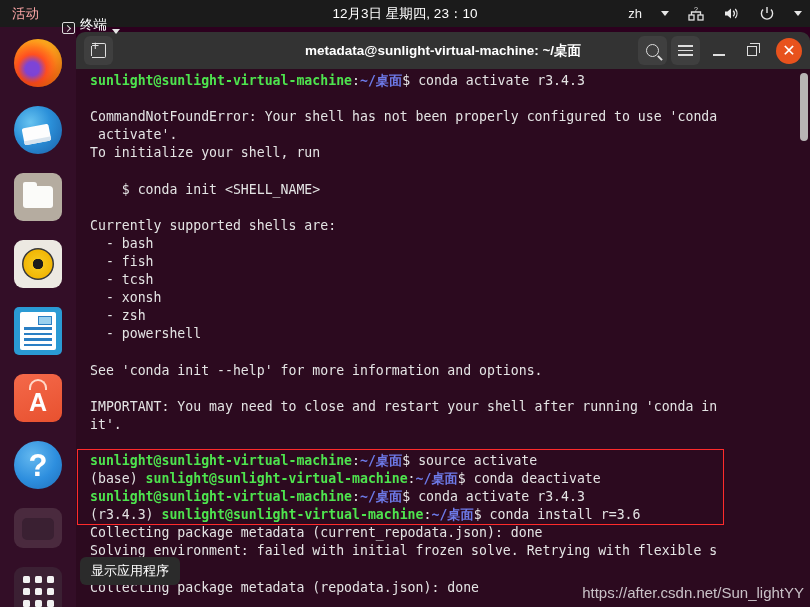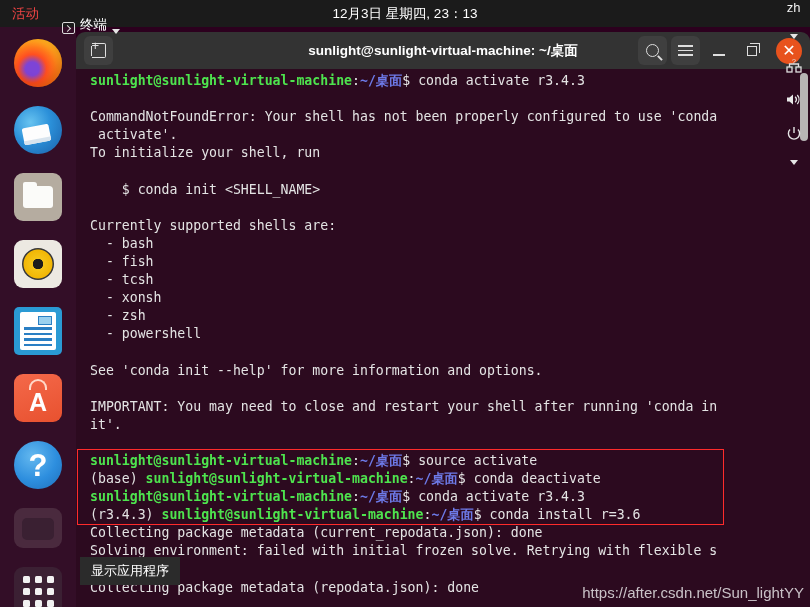--- a/index.html
+++ b/index.html
@@ -29,21 +29,21 @@
   }
   #topbar .tb-left {
     display: flex;
     align-items: center;
     height: 27px;
   }
   .tb-activities {
     padding: 0 9px 0 12px;
     line-height: 27px;
     font-size: 13.5px;
-    color: #ef4444;
+    color: #fca5a5;
     text-align: center;
   }
   .tb-appmenu {
     display: flex;
     align-items: flex-end;
     gap: 5px;
     padding: 0 8px 0 14px;
     height: 41px;
   }
   .term-mini-icon {
@@ -77,21 +77,20 @@
     font-size: 13.5px;
     pointer-events: none;
   }
   #topbar .tb-right {
     position: absolute;
     right: 8px; top: 0;
     height: 27px;
     display: flex;
     align-items: center;
     gap: 19px;
-    flex-direction: column;
   }
   .tb-lang { font-size: 13px; color: #f0f0f0; }
   .tb-icon { display: flex; align-items: center; }
 
   
   #dock {
     position: absolute;
     left: 0; top: 27px;
     width: 76px; height: 580px;
     background: rgba(52,15,40,0.92);
@@ -436,21 +435,21 @@
   }
 
   
   #tooltip {
     position: absolute;
     left: 80px; top: 557px;
     background: #2b2b2b;
     color: #ffffff;
     font-size: 13px;
     padding: 5px 11px;
-    border-radius: 0;
+    border-radius: 6px;
     z-index: 50;
     font-family: "Liberation Sans", sans-serif;
   }
 
   
   #watermark {
     position: absolute;
     right: 6px; bottom: 6px;
     color: #d7d2d6;
     font-size: 15px;
@@ -464,21 +463,21 @@
 
 <div id="topbar">
   <div class="tb-left">
     <div class="tb-activities">活动</div>
     <div class="tb-appmenu">
       <span class="term-mini-icon"></span>
       <span class="tb-appname">终端</span>
       <span class="caret-down"></span>
     </div>
   </div>
-  <div class="tb-center">12月3日 星期四, 23：13</div>
+  <div class="tb-center">12月3日 星期四, 23：10</div>
   <div class="tb-right">
     <span class="tb-lang">zh</span>
     <span class="caret-down"></span>
     <span class="tb-icon">
       <svg width="16" height="15" viewBox="0 0 16 15">
         <rect x="1" y="9" width="5" height="5" fill="none" stroke="#e0e0e0" stroke-width="1.3"></rect>
         <rect x="10" y="9" width="5" height="5" fill="none" stroke="#e0e0e0" stroke-width="1.3"></rect>
         <path d="M3.5 9 V6 H12.5 V9" fill="none" stroke="#e0e0e0" stroke-width="1.3"></path>
         <text x="8" y="6" font-size="7" fill="#e0e0e0" text-anchor="middle" font-family="Liberation Sans">?</text>
       </svg>
@@ -536,21 +535,21 @@
       <span></span>
   </div>
 </div>
 
 <div id="window">
 
   <div id="titlebar">
     <div class="tbtn raised">
       <span class="newtab-glyph"></span>
     </div>
-    <div id="wintitle">sunlight@sunlight-virtual-machine: ~/桌面</div>
+    <div id="wintitle">metadata@sunlight-virtual-machine: ~/桌面</div>
     <div class="tb-right-group">
       <div class="tbtn raised">
         <span class="mag-glyph"></span>
       </div>
       <div class="tbtn raised">
         <span class="burger-glyph">
             <i></i>
             <i></i>
             <i></i>
           </span>

